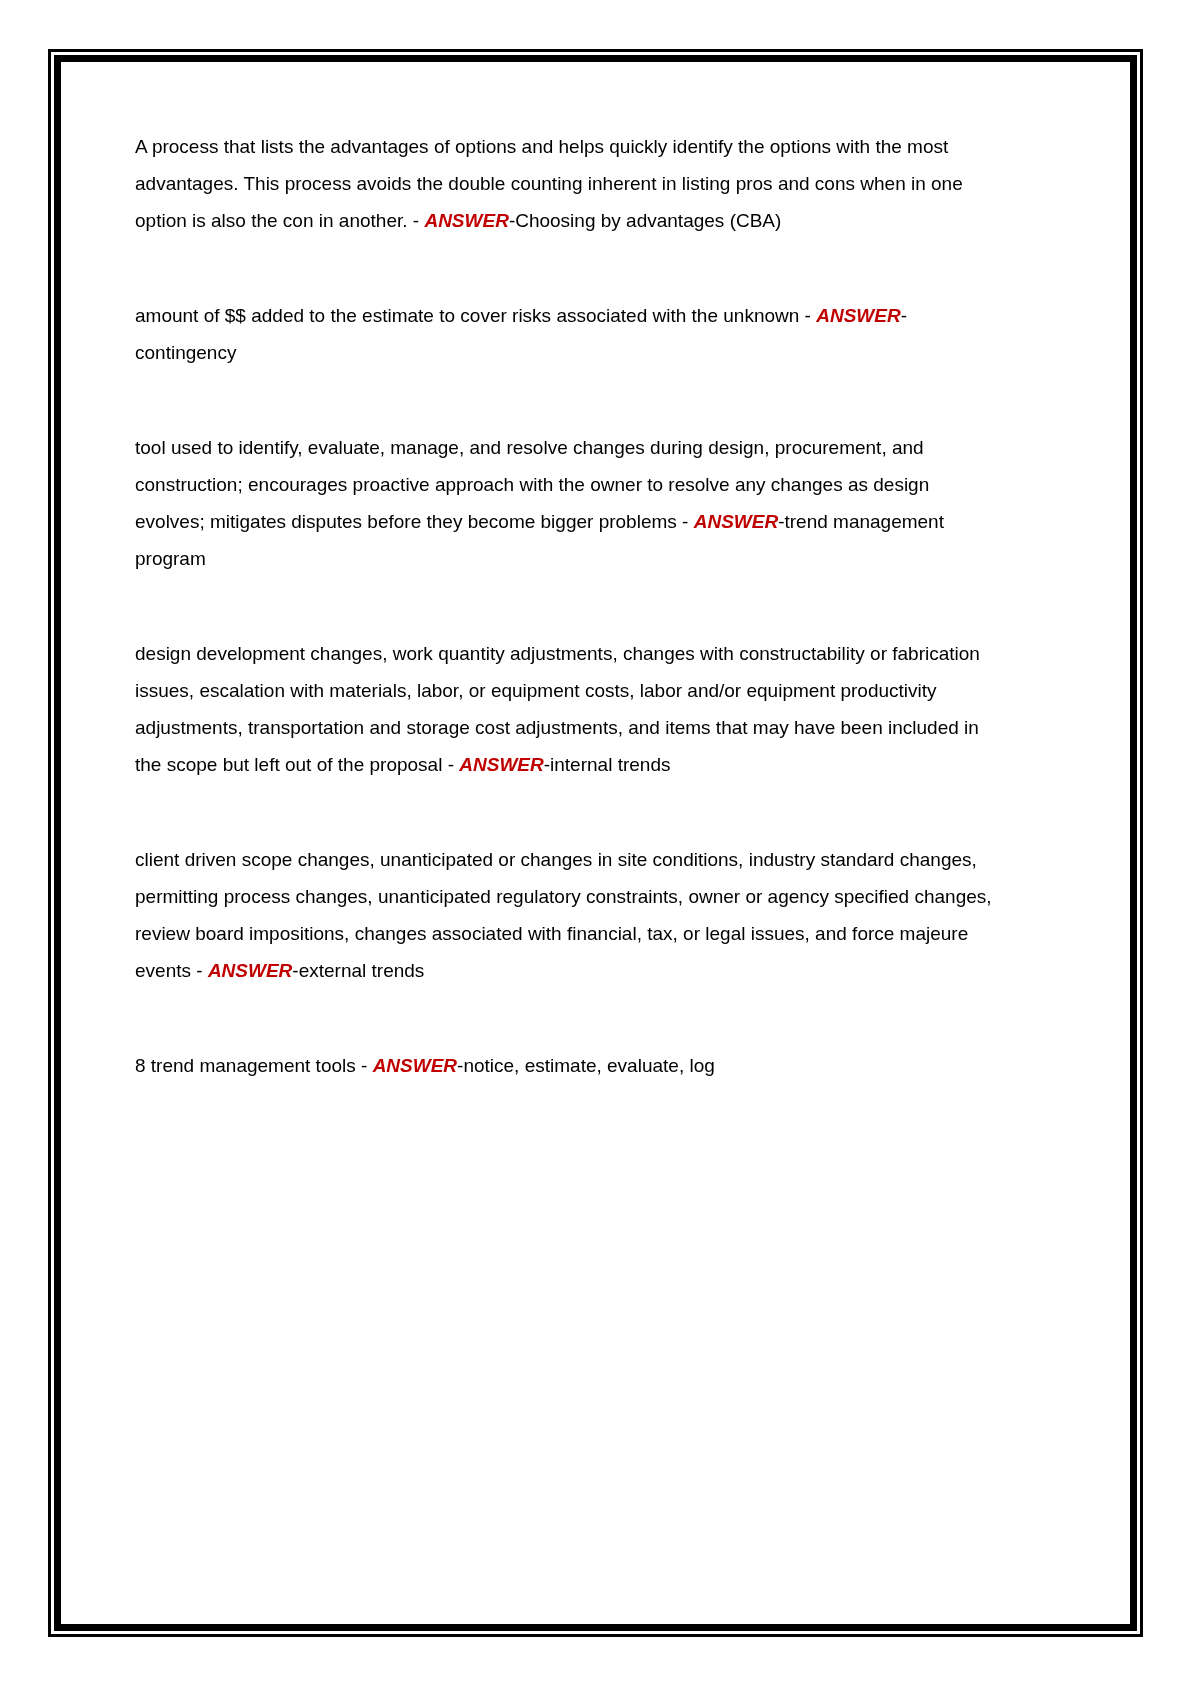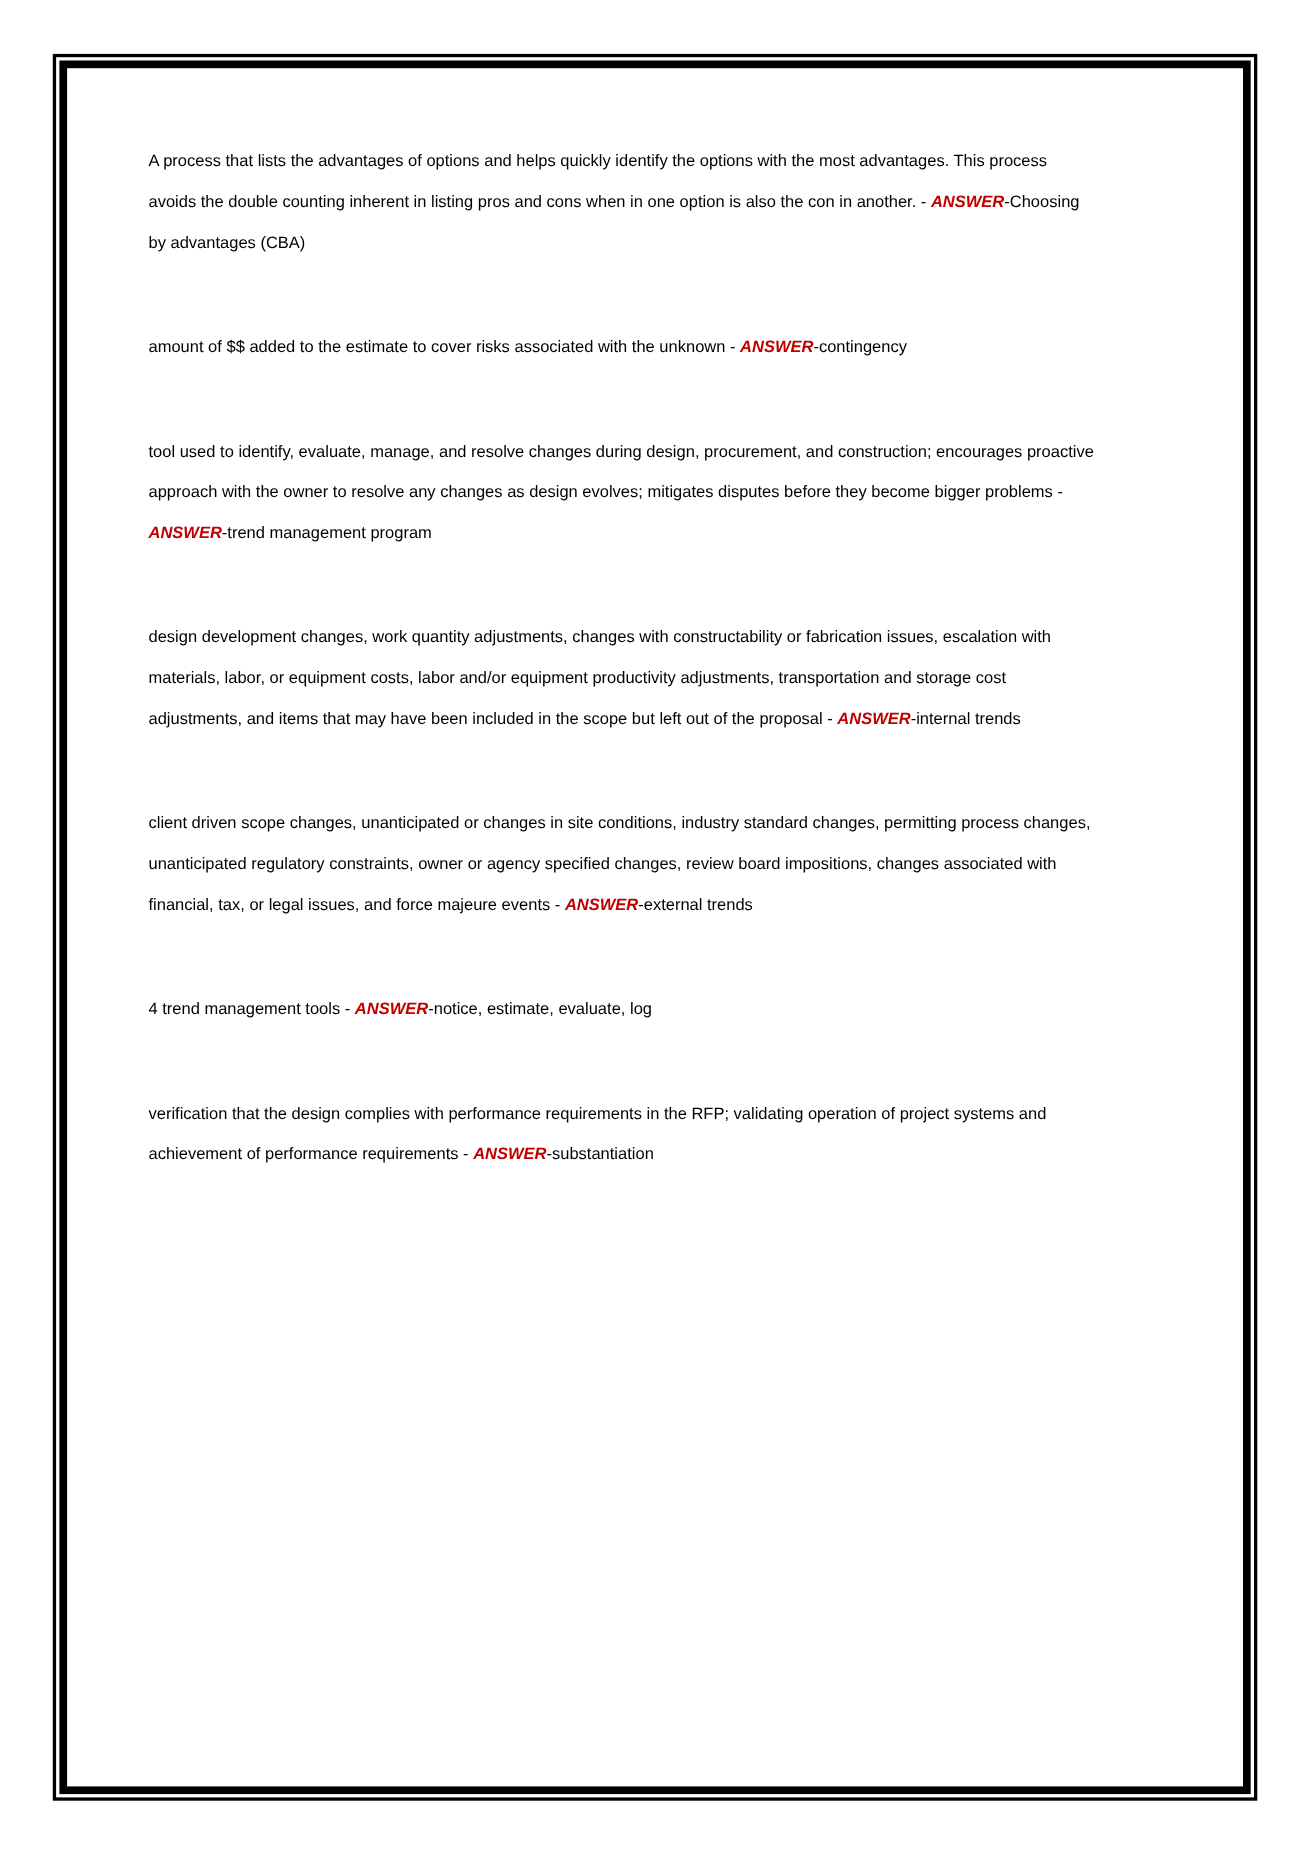--- a/index.html
+++ b/index.html
@@ -28,21 +28,21 @@
     box-sizing: border-box;
     width: 100%;
     height: 100%;
     border: 7px solid #000000;
   }
   .content {
     box-sizing: border-box;
     width: 100%;
     height: 100%;
     padding: 66px 132px 0 74px;
-    font-size: 15px;
+    font-size: 19px;
     line-height: 37px;
     color: #000000;
     overflow: hidden;
   }
   .content p {
     margin: 0 0 58px 0;
   }
   .answer {
     color: #c00000;
     font-weight: bold;
@@ -59,19 +59,18 @@
       <p><span>A process that lists the advantages of options and helps quickly identify the options with the most advantages. This process avoids the double counting inherent in listing pros and cons when in one option is also the con in another. - </span><span class="answer">ANSWER</span><span>-Choosing by advantages (CBA)</span></p>
 
       <p><span>amount of $$ added to the estimate to cover risks associated with the unknown - </span><span class="answer">ANSWER</span><span>-contingency</span></p>
 
       <p><span>tool used to identify, evaluate, manage, and resolve changes during design, procurement, and construction; encourages proactive approach with the owner to resolve any changes as design evolves; mitigates disputes before they become bigger problems - </span><span class="answer">ANSWER</span><span>-trend management program</span></p>
 
       <p><span>design development changes, work quantity adjustments, changes with constructability or fabrication issues, escalation with materials, labor, or equipment costs, labor and/or equipment productivity adjustments, transportation and storage cost adjustments, and items that may have been included in the scope but left out of the proposal - </span><span class="answer">ANSWER</span><span>-internal trends</span></p>
 
       <p><span>client driven scope changes, unanticipated or changes in site conditions, industry standard changes, permitting process changes, unanticipated regulatory constraints, owner or agency specified changes, review board impositions, changes associated with financial, tax, or legal issues, and force majeure events - </span><span class="answer">ANSWER</span><span>-external trends</span></p>
 
-      <p><span>4 trend management tools - </span><span class="answer">ANSWER</span><span>-notice, estimate, evaluate, log</span></p>
+      <p><span>8 trend management tools - </span><span class="answer">ANSWER</span><span>-notice, estimate, evaluate, log</span></p>
 
-      <p><span>verification that the design complies with performance requirements in the RFP; validating operation of project systems and achievement of performance requirements - </span><span class="answer">ANSWER</span><span>-substantiation</span></p>
 
     </div>
   </div>
 </div>
 
 </body></html>

